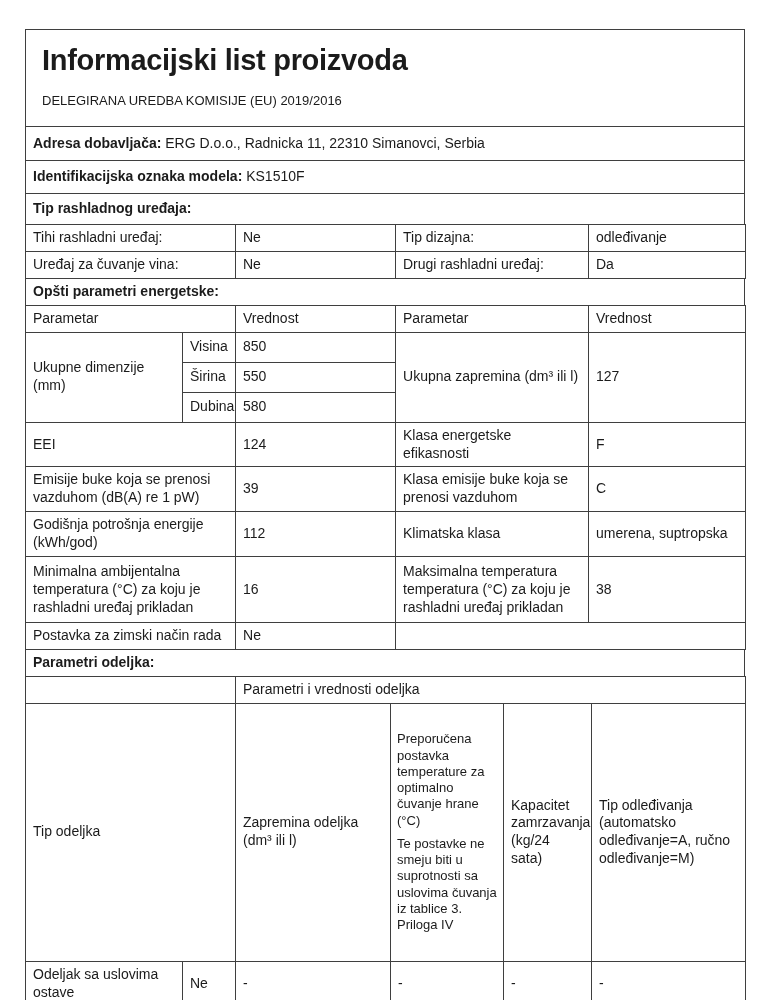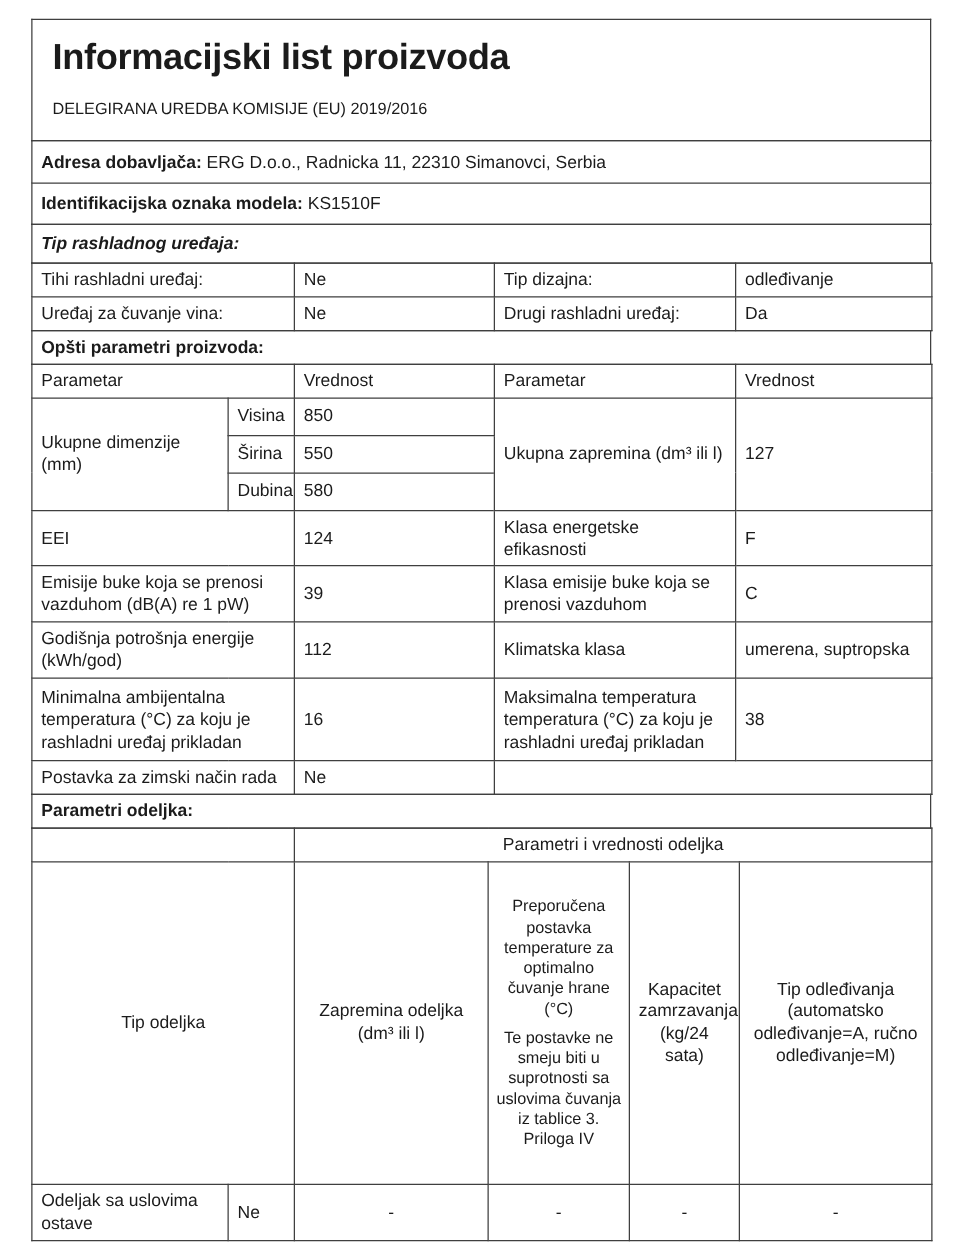--- a/index.html
+++ b/index.html
@@ -4,37 +4,37 @@
 <style>
   * { box-sizing: border-box; }
   html,body { margin:0; padding:0; }
   body {
     width:768px; height:1000px; background:#ffffff;
     font-family:"Liberation Sans", sans-serif; color:#1b1b1b;
     position:relative; overflow:hidden;
   }
   .doc { position:absolute; left:25px; top:15px; width:720px; }
   table { border-collapse:collapse; table-layout:fixed; width:720px; margin-top:-1px; }
-  table.first { margin-top:0; }
+  table.first { margin-top:14px; }
   td {
     border:1px solid #3f3f3f; padding:4px 7px;
     font-size:14px; line-height:1.28; vertical-align:middle;
     overflow:hidden;
   }
   .b { font-weight:bold; }
-  .c { text-align:center; }
+  .c { text-align:left; }
   .block { display:block; }
   
   .title-cell { height:97px; vertical-align:top; padding:12px 16px; }
   h1 { font-size:29px; margin:0 0 14px 0; font-weight:bold; letter-spacing:-0.3px; }
   .subtitle { font-size:13px; }
   
   .h33 td { height:33px; }
   .h34 td { height:34px; }
-  .h31 td { height:31px;font-style:italic; }
+  .h31 td { height:31px; }
   .h25 td { height:25px; }
   .h26 td { height:26px; }
   .h27 td { height:27px; }
   .h30 td { height:30px;margin-left:20px; }
   .h39 td { height:39px; }
   .h43 td { height:43px; }
   .h66 td { height:66px; }
   .h36 td { height:36px; }
   .tall td { height:258px; }
   .temp-cell { font-size:13px; line-height:1.25; padding:4px 6px;margin-top:29px; }
@@ -100,21 +100,21 @@
       <td>Ne</td>
       <td>Drugi rashladni uređaj:</td>
       <td>Da</td>
     </tr>
   </tbody>
     </table>
 
   <table>
     <tbody>
         <tr class="h26">
-      <td class="b">Opšti parametri proizvoda:</td>
+      <td class="b">Opšti parametri energetske:</td>
     </tr>
   </tbody>
     </table>
 
   <table>
     <colgroup>
         <col style="width:157px">
         <col style="width:53px">
         <col style="width:160px">
         <col style="width:193px">

